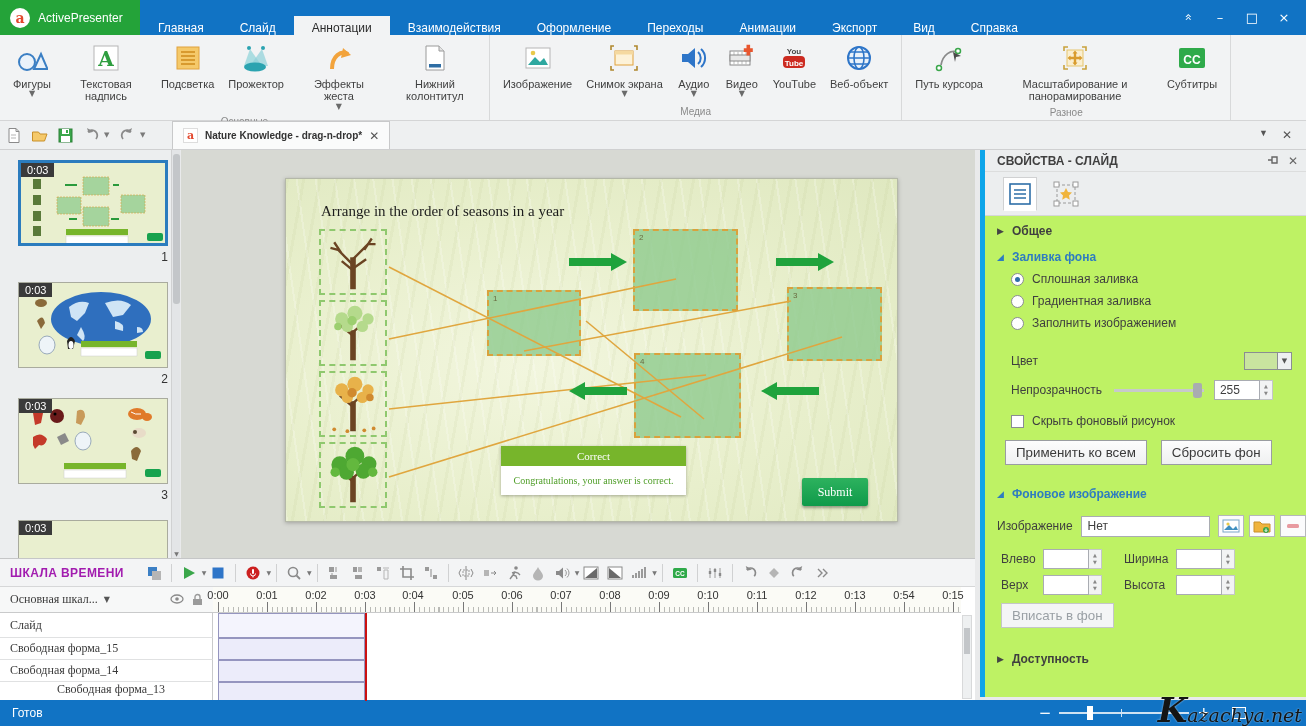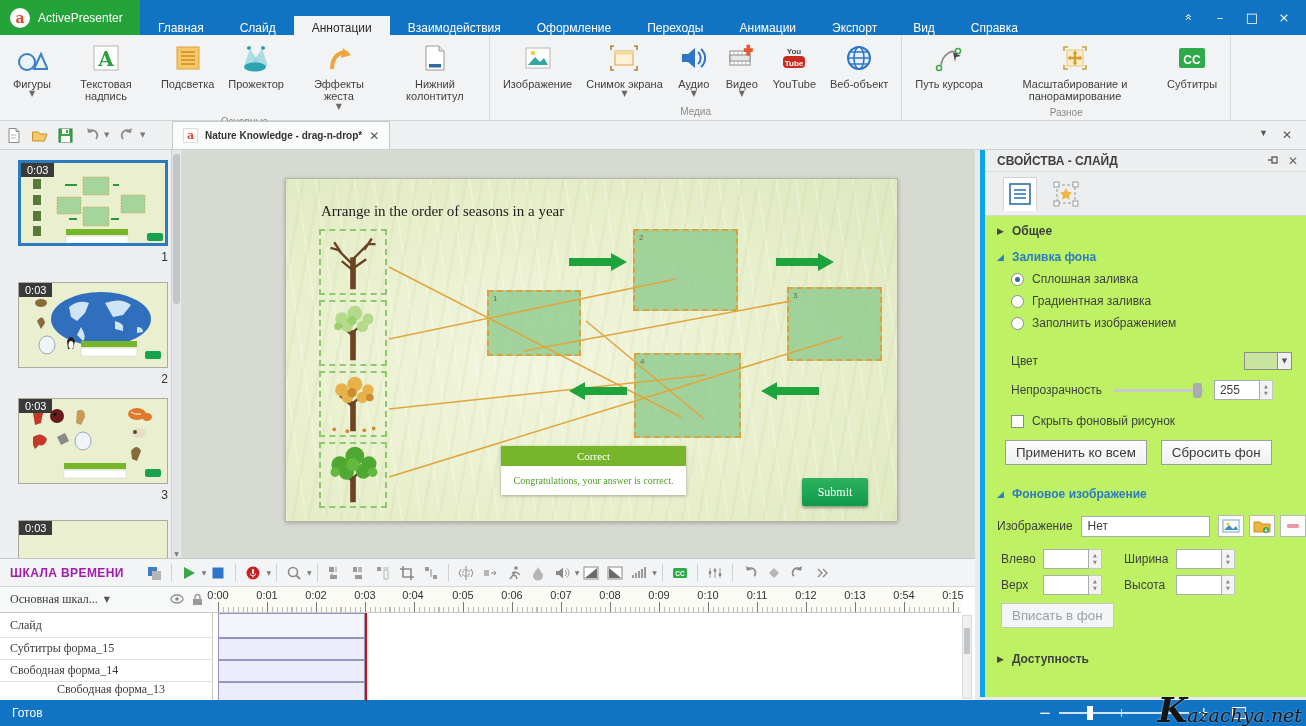--- a/index.html
+++ b/index.html
@@ -929,21 +929,21 @@
       <span class="ruler-major" style="left: 691px;"></span>
       <span class="ruler-label" style="left: 740px;">0:15</span>
       <span class="ruler-major" style="left: 740px;"></span>
     </div>
   <div id="tl-rows">
       <div class="tl-row" style="top: 54px; height: 25px;">
         <span class="tl-row-label">Слайд</span>
       </div>
       <div class="tl-bar" style="left: 218px; top: 54px; width: 147px; height: 25px; background: rgb(244, 244, 253);"></div>
       <div class="tl-row" style="top: 79px; height: 22px;">
-        <span class="tl-row-label">Субтитры форма_15</span>
+        <span class="tl-row-label">Свободная форма_15</span>
         <span class="row-icons">
           <span><svg viewBox="0 0 14 12">
               <ellipse cx="7" cy="6" rx="6" ry="4" fill="none" stroke="#8a8a8a" stroke-width="1.3"></ellipse>
               <circle cx="7" cy="6" r="1.8" fill="#8a8a8a"></circle>
             </svg></span>
           <span><svg viewBox="0 0 11 13">
               <rect x="1" y="6" width="7" height="6" fill="none" stroke="#9a9a9a" stroke-width="1.3"></rect>
               <path d="M3 6 V4 a2.5 2.5 0 0 1 5 0" fill="none" stroke="#9a9a9a" stroke-width="1.3"></path>
             </svg></span>
         </span>

